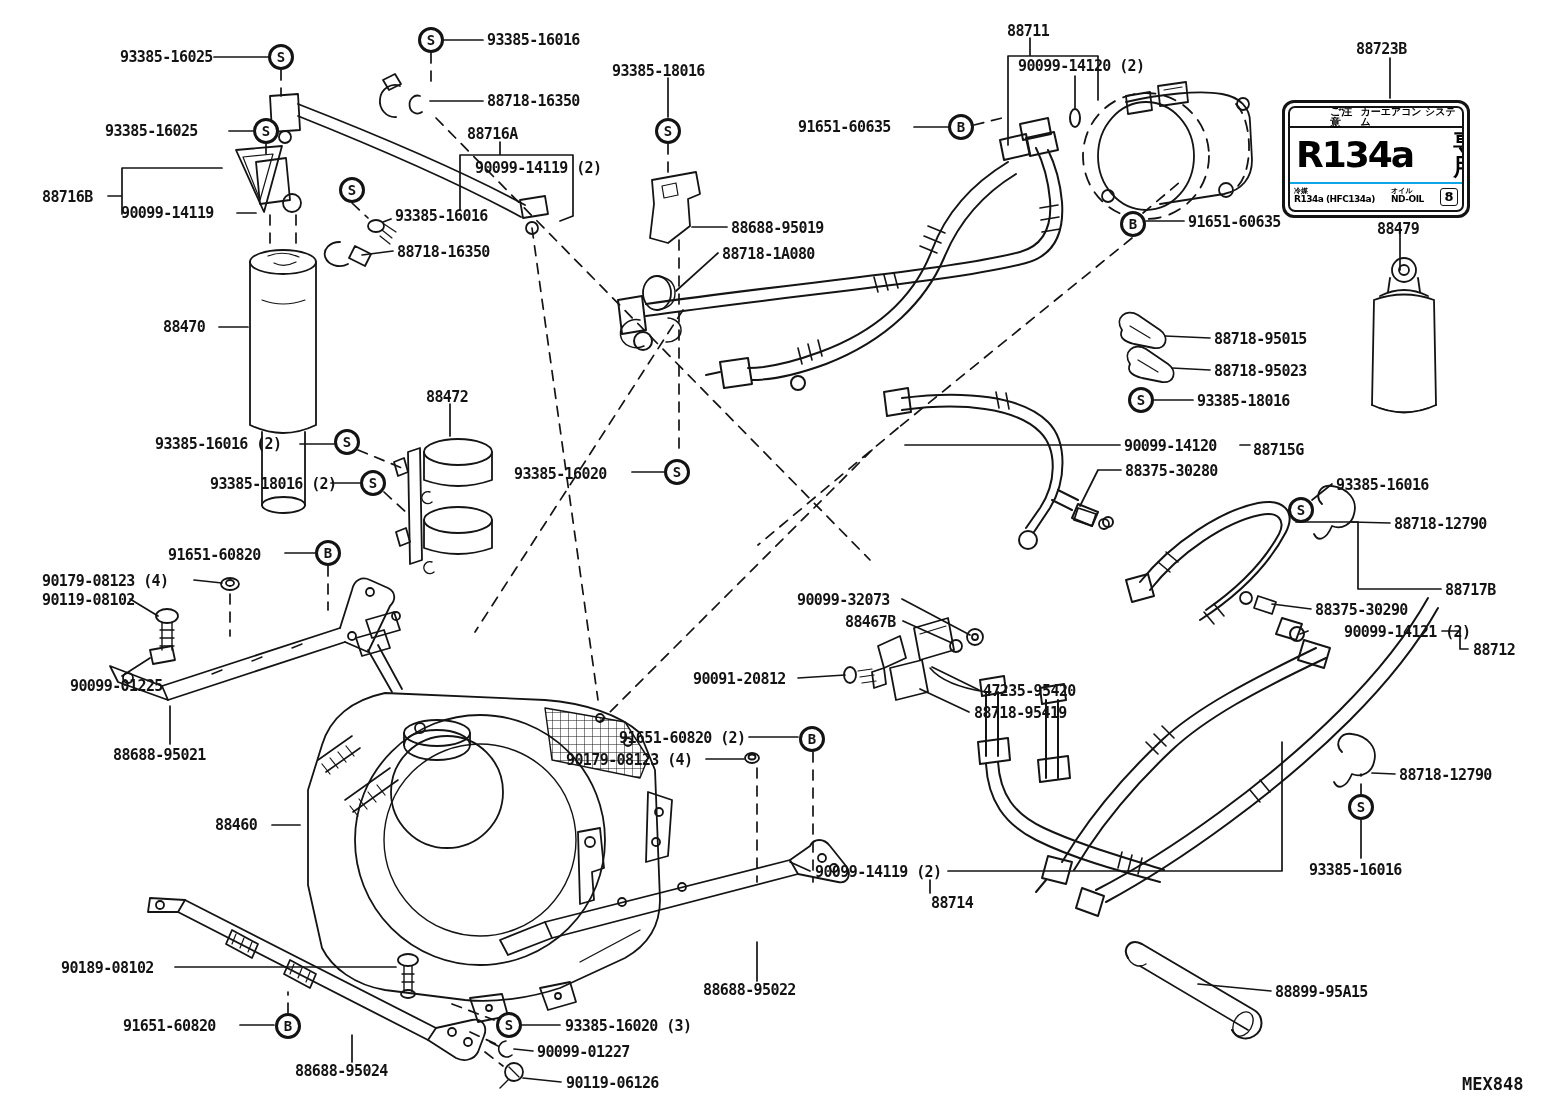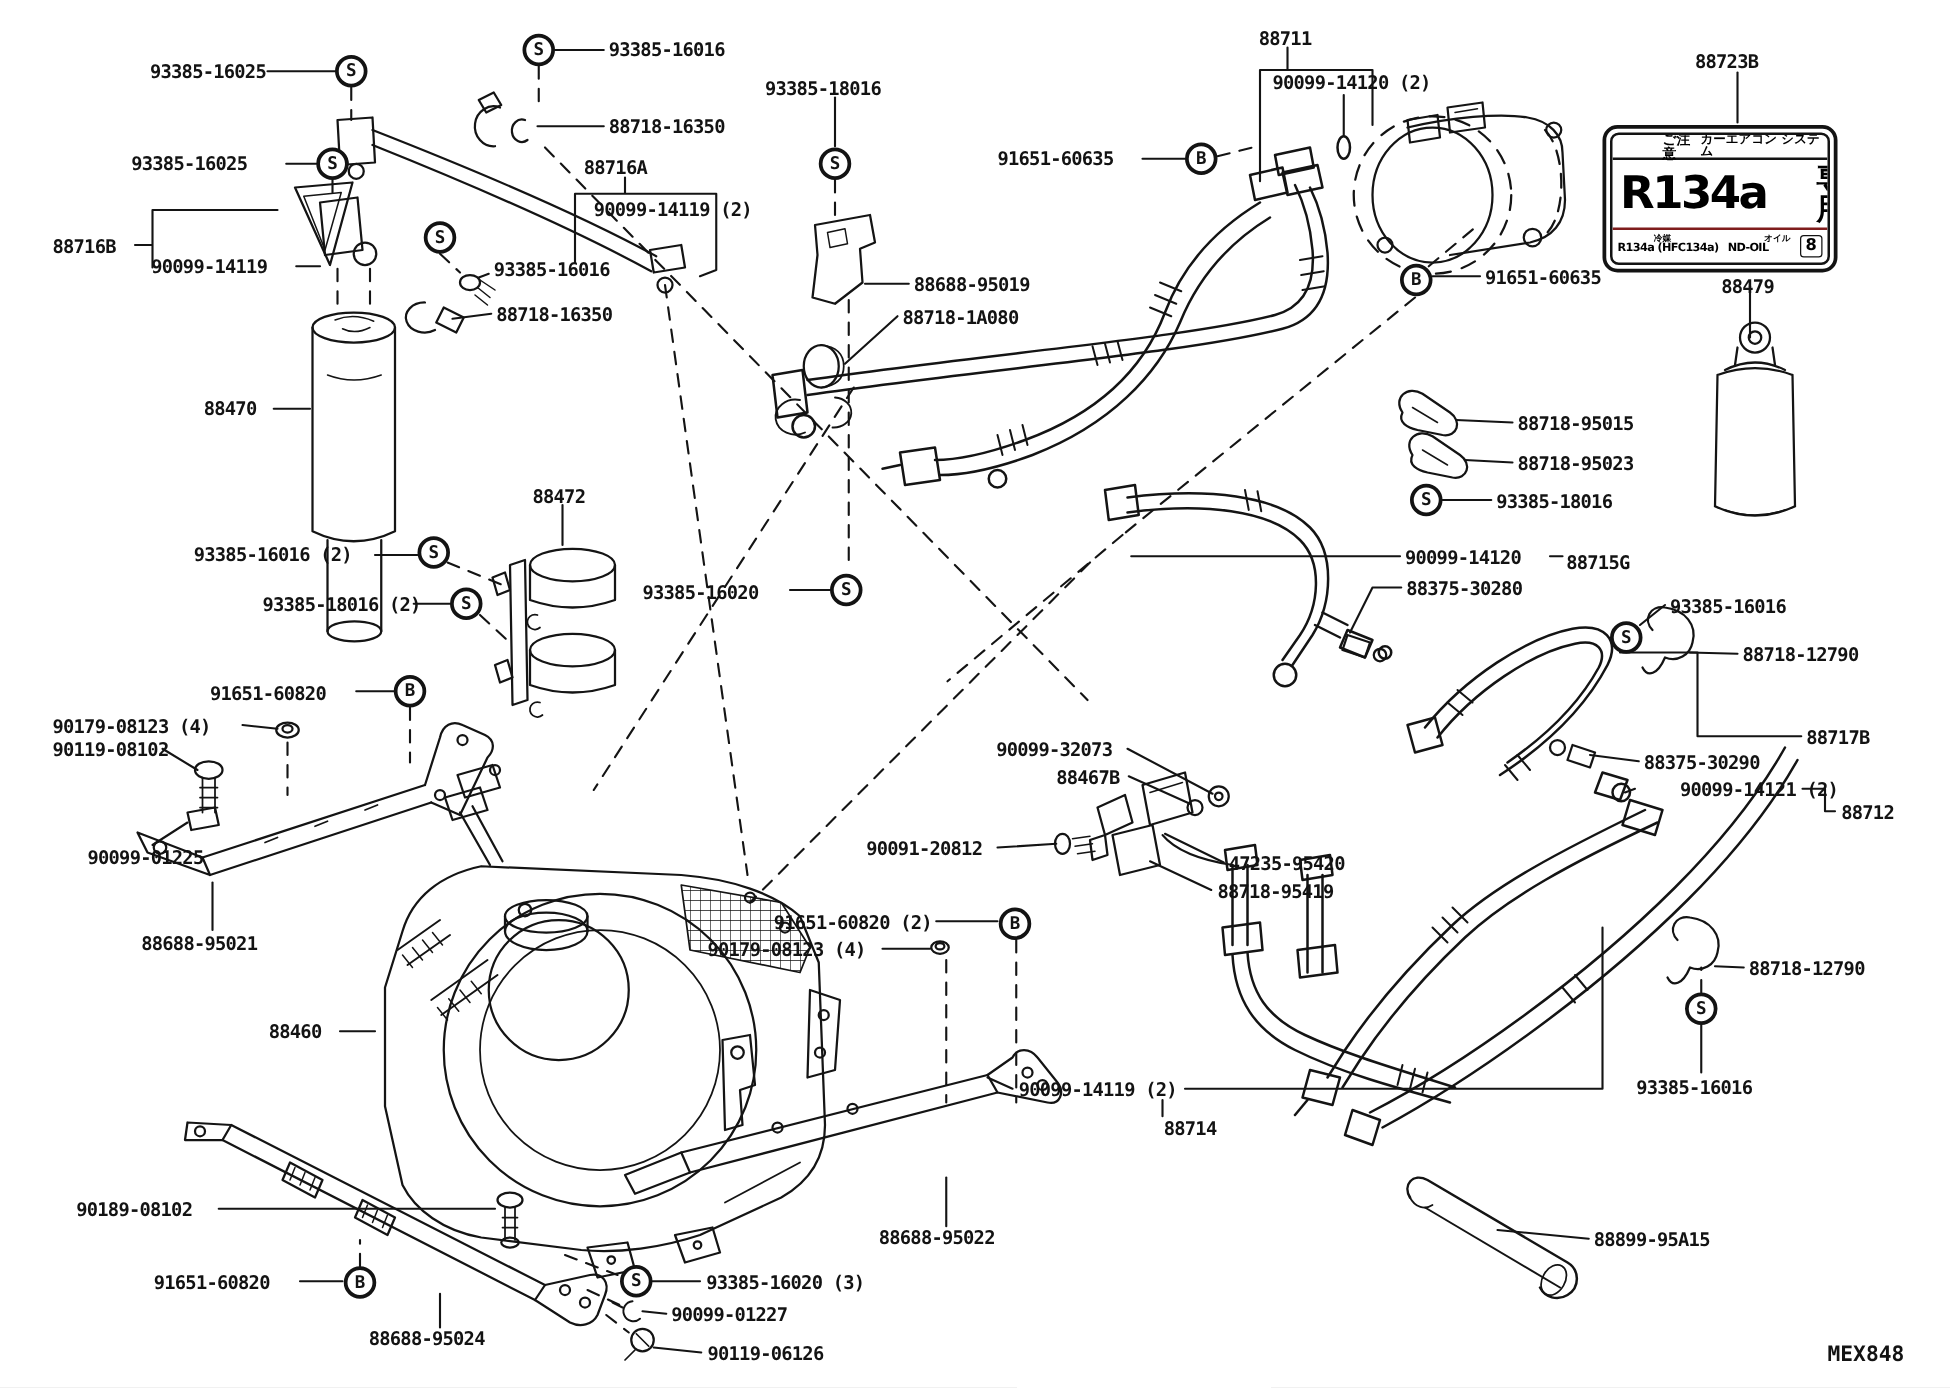--- a/index.html
+++ b/index.html
@@ -16,27 +16,27 @@
   .plate{position:absolute;left:1282px;top:100px;width:188px;height:118px;
          border:3px solid #131313;border-radius:12px;background:#fff;box-sizing:border-box;
          padding:3px;z-index:4;}
   .plate-inner{border:2px solid #131313;border-radius:7px;height:100%;box-sizing:border-box;
                display:flex;flex-direction:column;overflow:hidden;}
   .plate-head{display:flex;justify-content:space-between;align-items:center;
               border-bottom:2px solid #131313;padding:1px 5px;height:20px;box-sizing:border-box;}
   .plate-head .hl{font:bold 11px/1 "DejaVu Sans", sans-serif;margin-left:35px;}
   .plate-head .hr{font:bold 10px/1 "DejaVu Sans", sans-serif;letter-spacing:0;}
   .plate-main{display:flex;align-items:center;
-              border-bottom:2px solid #7f1d1d;padding:0 6px;flex:1;box-sizing:border-box;}
+              border-bottom:2px solid #0ea5e9;padding:0 6px;flex:1;box-sizing:border-box;}
   .plate-main .r134a{font:bold 36px/1 "DejaVu Sans", sans-serif;letter-spacing:-2px;}
   .plate-main .senyo{font:bold 24px/1 "DejaVu Sans", sans-serif;margin-left:40px;}
   .plate-foot{display:flex;align-items:center;justify-content:space-between;
               padding:1px 4px 2px 4px;height:26px;box-sizing:border-box;}
   .pf-col{display:flex;flex-direction:column;line-height:1;}
-  .pf-top{font:bold 7px/1.1 "DejaVu Sans", sans-serif;margin-left:29px;}
+  .pf-top{font:bold 7px/1.1 "DejaVu Sans", sans-serif;}
   .pf-bot{font:bold 9px/1.1 "DejaVu Sans", sans-serif;letter-spacing:-0.5px;}
   .pf-badge{font:bold 13px/15px "DejaVu Sans", sans-serif;border:1.5px solid #131313;
             width:16px;height:16px;text-align:center;border-radius:3px;}
 </style>
 </head>
 <body>
 
 <div class="stage">
 
   <svg class="art" width="1560" height="1110" viewBox="0 0 1560 1110" fill="none" stroke="#141414" stroke-width="1.8" stroke-linecap="round" stroke-linejoin="round">

